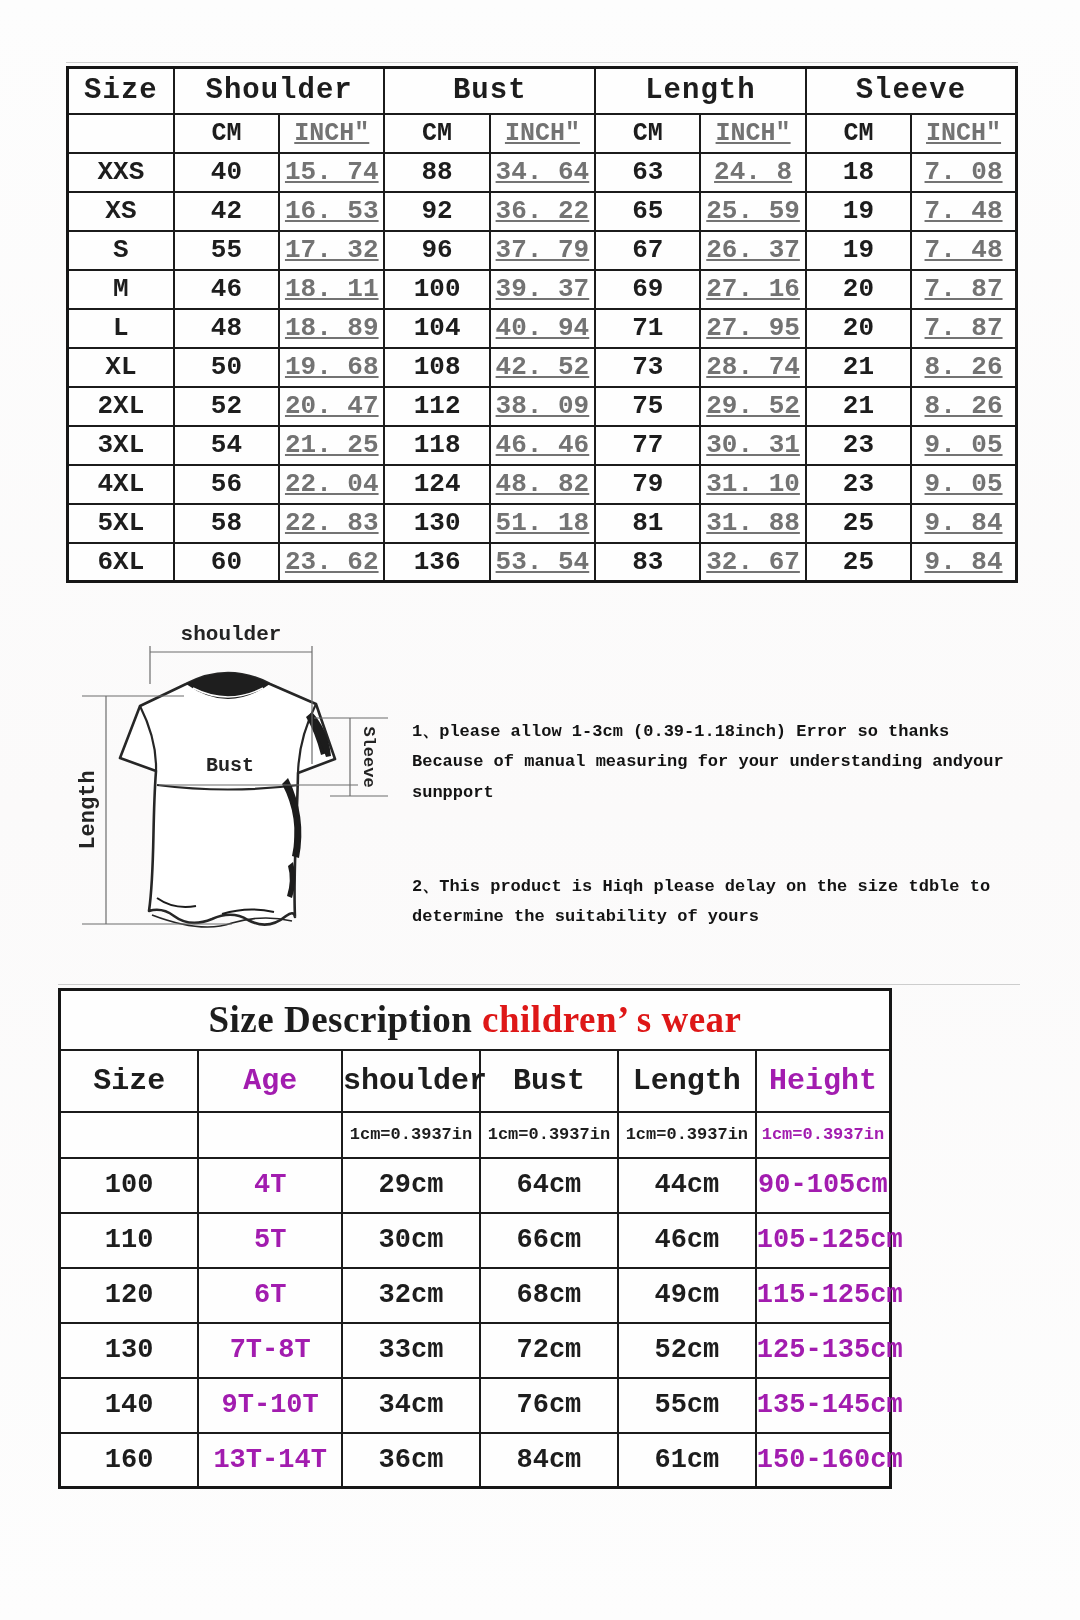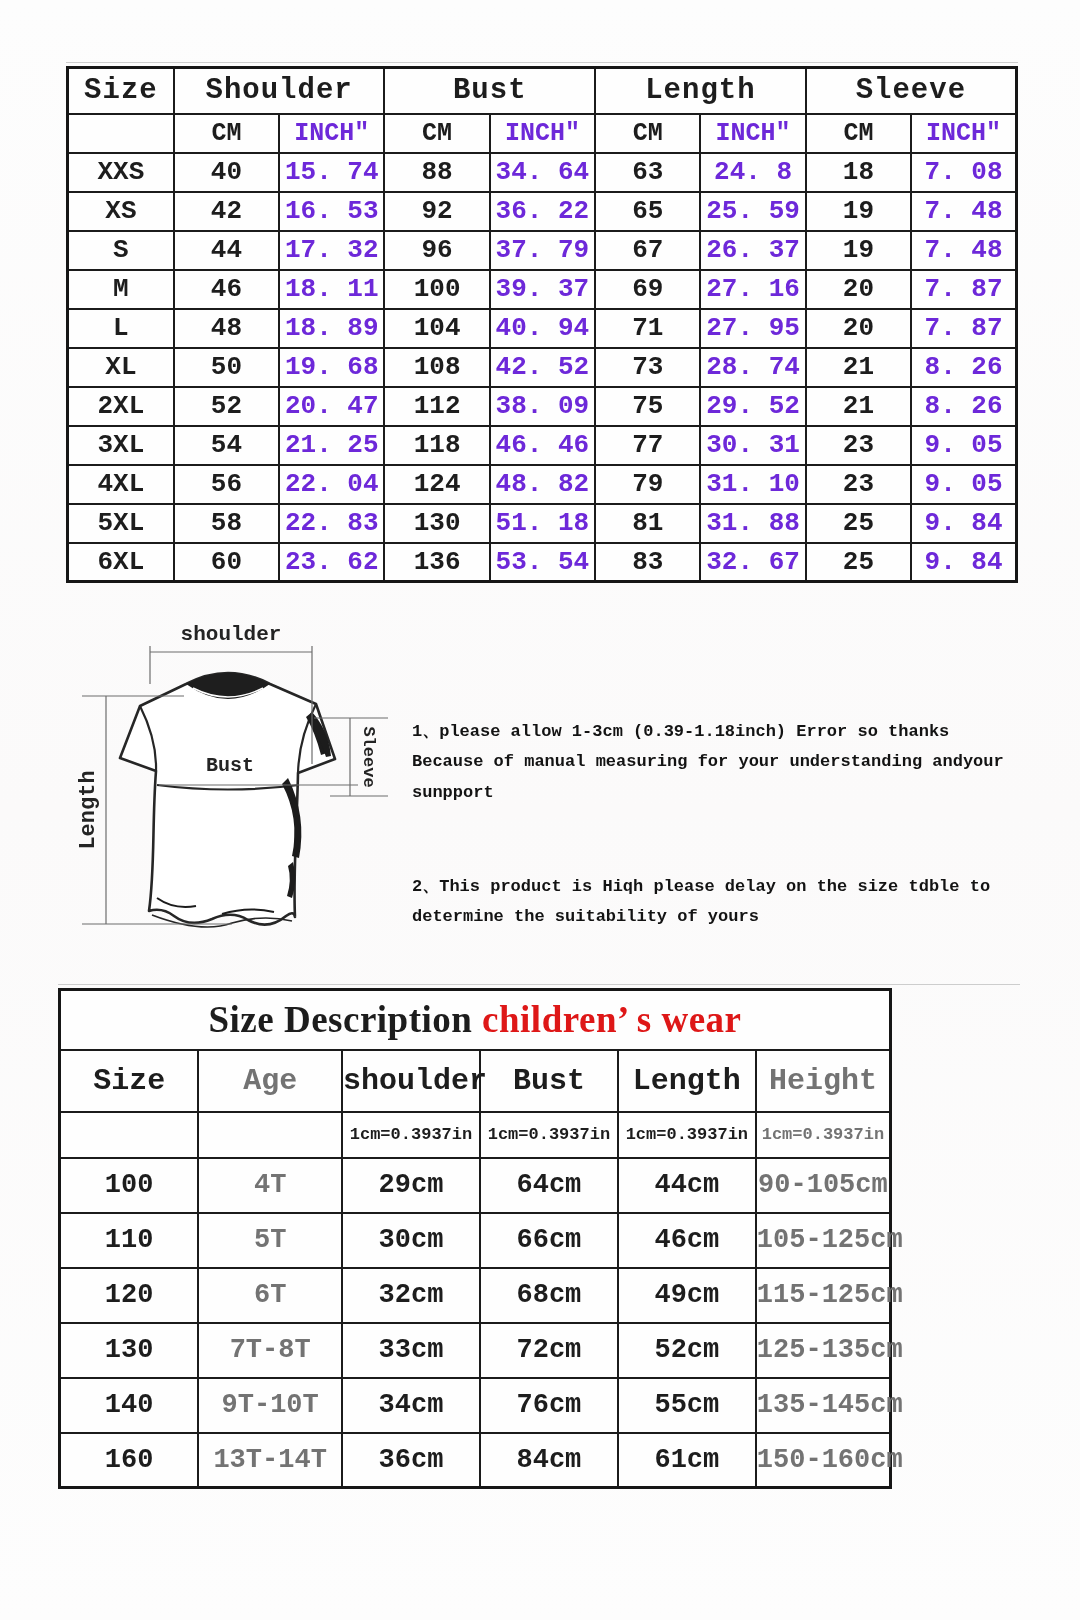--- a/index.html
+++ b/index.html
@@ -32,22 +32,22 @@
     text-align: center;
     vertical-align: middle;
     padding: 0;
     font-weight: 700;
     overflow: hidden;
     white-space: nowrap;
   }
   .adult thead th.group { font-size: 29px; height: 46px; letter-spacing: 1px; }
   .adult tr.units th    { font-size: 25px; height: 39px; margin-top: 37px; }
   .adult tbody td       { font-size: 26px; height: 39px; }
-  .red  { color: #6d28d9; }
-  .red2 { color: #737373; font-family: Liberation Mono, monospace; }
+  .red  { color: #737373; text-decoration: underline; }
+  .red2 { color: #a21caf; font-family: Liberation Mono, monospace; }
 
   
   .scanline { position:absolute; height:1px; background:#b9b9b9; opacity:.7; }
 
   
   .diagram { position: absolute; left: 62px; top: 618px; }
   .diagram text {
     font-family: "Liberation Mono", "DejaVu Sans Mono", monospace;
     font-weight: 700;
     fill: #242424;
@@ -150,21 +150,21 @@
           <td>92</td>
           <td class="red">36. 22</td>
           <td>65</td>
           <td class="red">25. 59</td>
           <td>19</td>
           <td class="red">7. 48</td>
         </tr>
 
         <tr>
           <td>S</td>
-          <td>44</td>
+          <td>55</td>
           <td class="red">17. 32</td>
           <td>96</td>
           <td class="red">37. 79</td>
           <td>67</td>
           <td class="red">26. 37</td>
           <td>19</td>
           <td class="red">7. 48</td>
         </tr>
 
         <tr>

